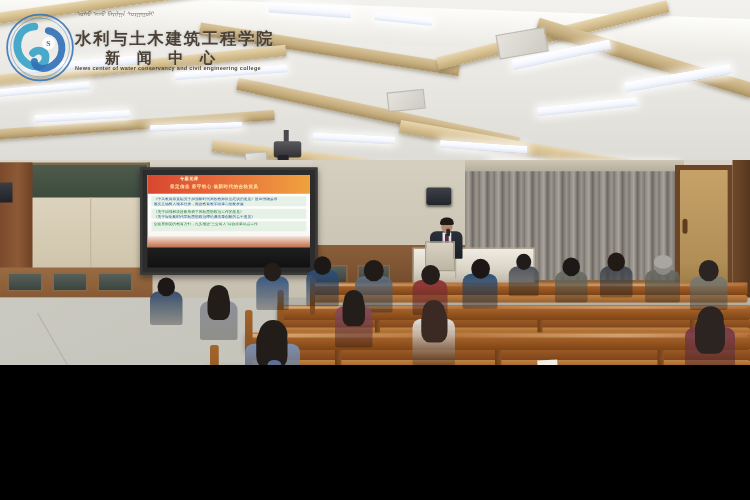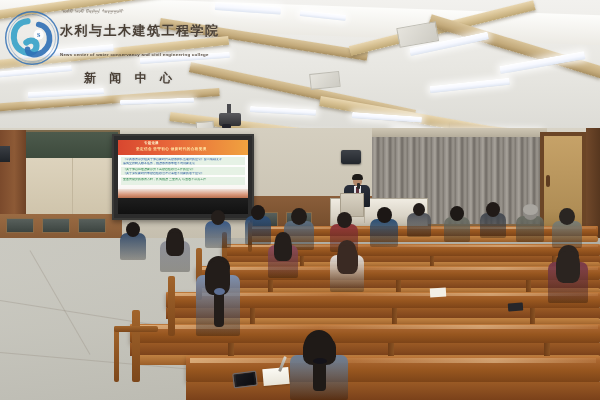--- a/index.html
+++ b/index.html
@@ -5,21 +5,21 @@
 <style>
   html, body {
     margin: 0;
     padding: 0;
     background: #000;
     font-family: "Liberation Sans", sans-serif;
   }
   #stage {
     position: relative;
     width: 600px;
-    height: 400px;
+    height: 292px;
     overflow: hidden;
     background: #8a8378;
   }
   .abs { position: absolute; }
 
   
   #ceiling {
     left: 0; top: 0; width: 600px; height: 150px;
     background: linear-gradient(180deg,#f2f1ee 0%, #e8e7e2 45%, #d9d8d2 100%);
     overflow: hidden;
@@ -353,21 +353,20 @@
     color: #4a4036;
     text-shadow: 0 1px 1px rgba(255,255,255,.5), 0 0 2px rgba(0,0,0,.25);
     white-space: nowrap;
   }
   #wm-cn-sub {
     left: 84px; top: 38px;
     font-size: 12px; font-weight: bold; letter-spacing: 5px;
     color: #4a4036;
     text-shadow: 0 1px 1px rgba(255,255,255,.5), 0 0 2px rgba(0,0,0,.25);
     white-space: nowrap;
-    margin-top: 32px;
   }
   #wm-en {
     left: 60px; top: 52px;
     font-size: 4.4px; letter-spacing: .25px; font-weight: bold;
     color: #55493d;
     white-space: nowrap;
   }
   #wm-mongol {
     left: 62px; top: 6px;
     font-size: 5px; letter-spacing: 5px; color: #6a6055;

